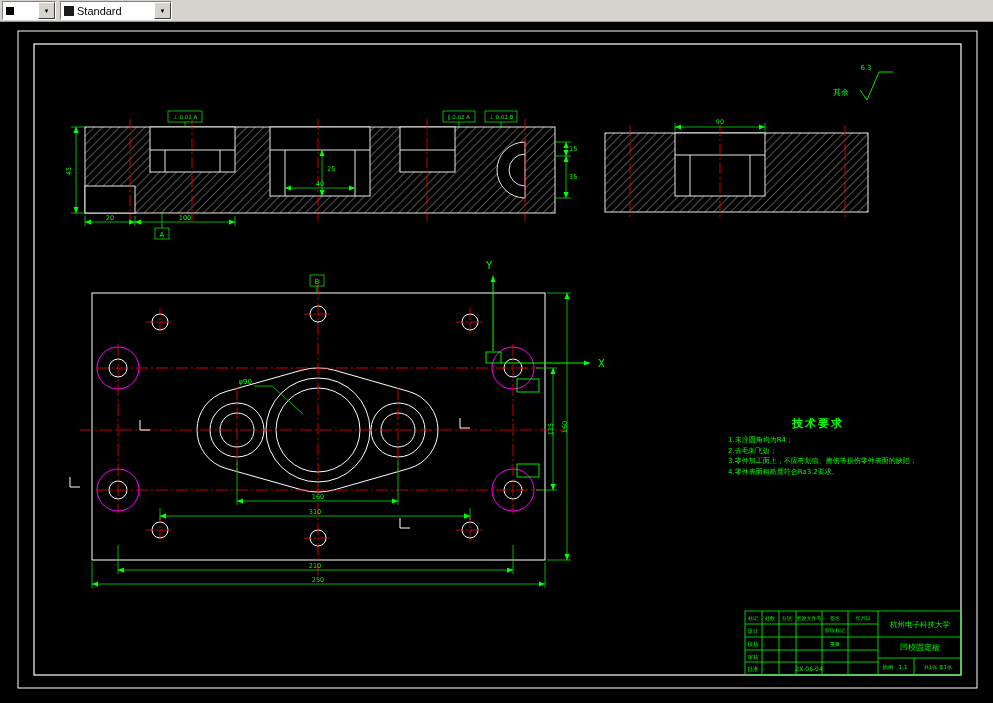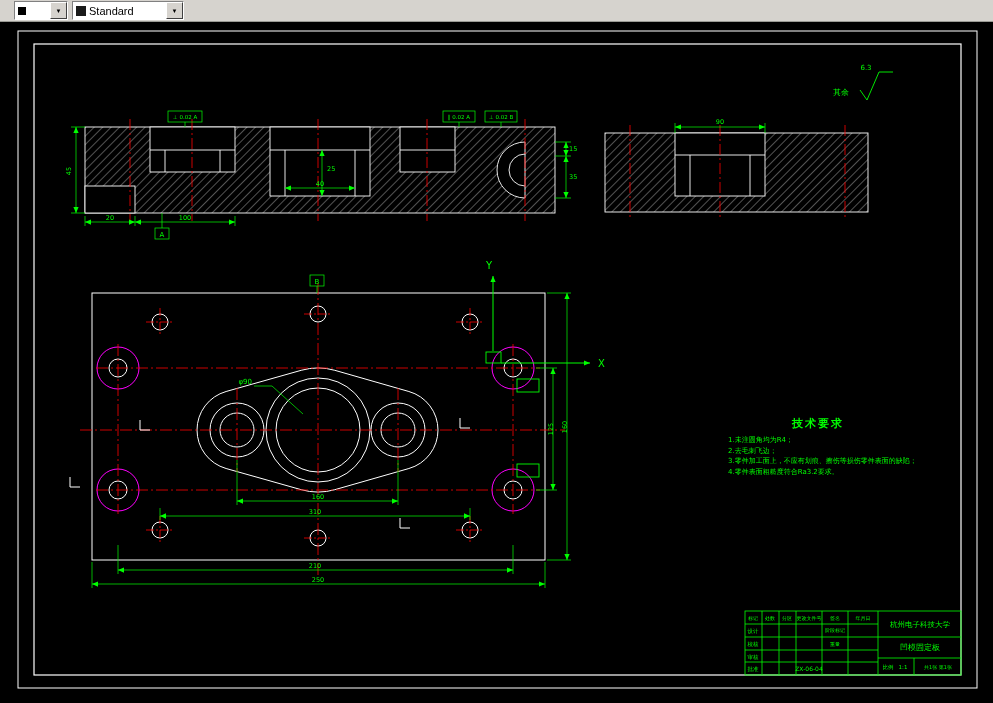--- a/index.html
+++ b/index.html
@@ -1,19 +1,19 @@
 <!DOCTYPE html>
 <html><head>
 <meta charset="utf-8">
 <style>
   html,body{margin:0;padding:0;width:993px;height:703px;background:#000;overflow:hidden;
     font-family:"Liberation Sans","DejaVu Sans",sans-serif;}
   .toolbar{position:absolute;top:0;left:0;width:993px;height:22px;background:#d6d3ce;
     border-bottom:1px solid #9a9a94;display:flex;align-items:center;gap:4px;
-    padding-left:14px;box-sizing:border-box;}
+    padding-left:2px;box-sizing:border-box;}
   .combo{height:17px;background:#fff;border-top:1px solid #808080;border-left:1px solid #808080;
     border-bottom:1px solid #fff;border-right:1px solid #fff;display:flex;align-items:center;}
   .combo-small{width:52px;}
   .combo-style{width:110px;}
   .swatch{width:8px;height:8px;background:#000;margin-left:3px;}
   .combo-icon{width:10px;height:10px;background:#1a1a1a;margin:0 3px;}
   .combo-text{flex:1;font-size:11px;color:#000;white-space:nowrap;overflow:hidden;}
   .combo-arrow{width:15px;height:15px;background:#d6d3ce;border:1px solid;
     border-color:#fff #404040 #404040 #fff;font-size:6px;display:flex;align-items:center;
     justify-content:center;color:#000;margin-left:auto;flex:0 0 auto;}

